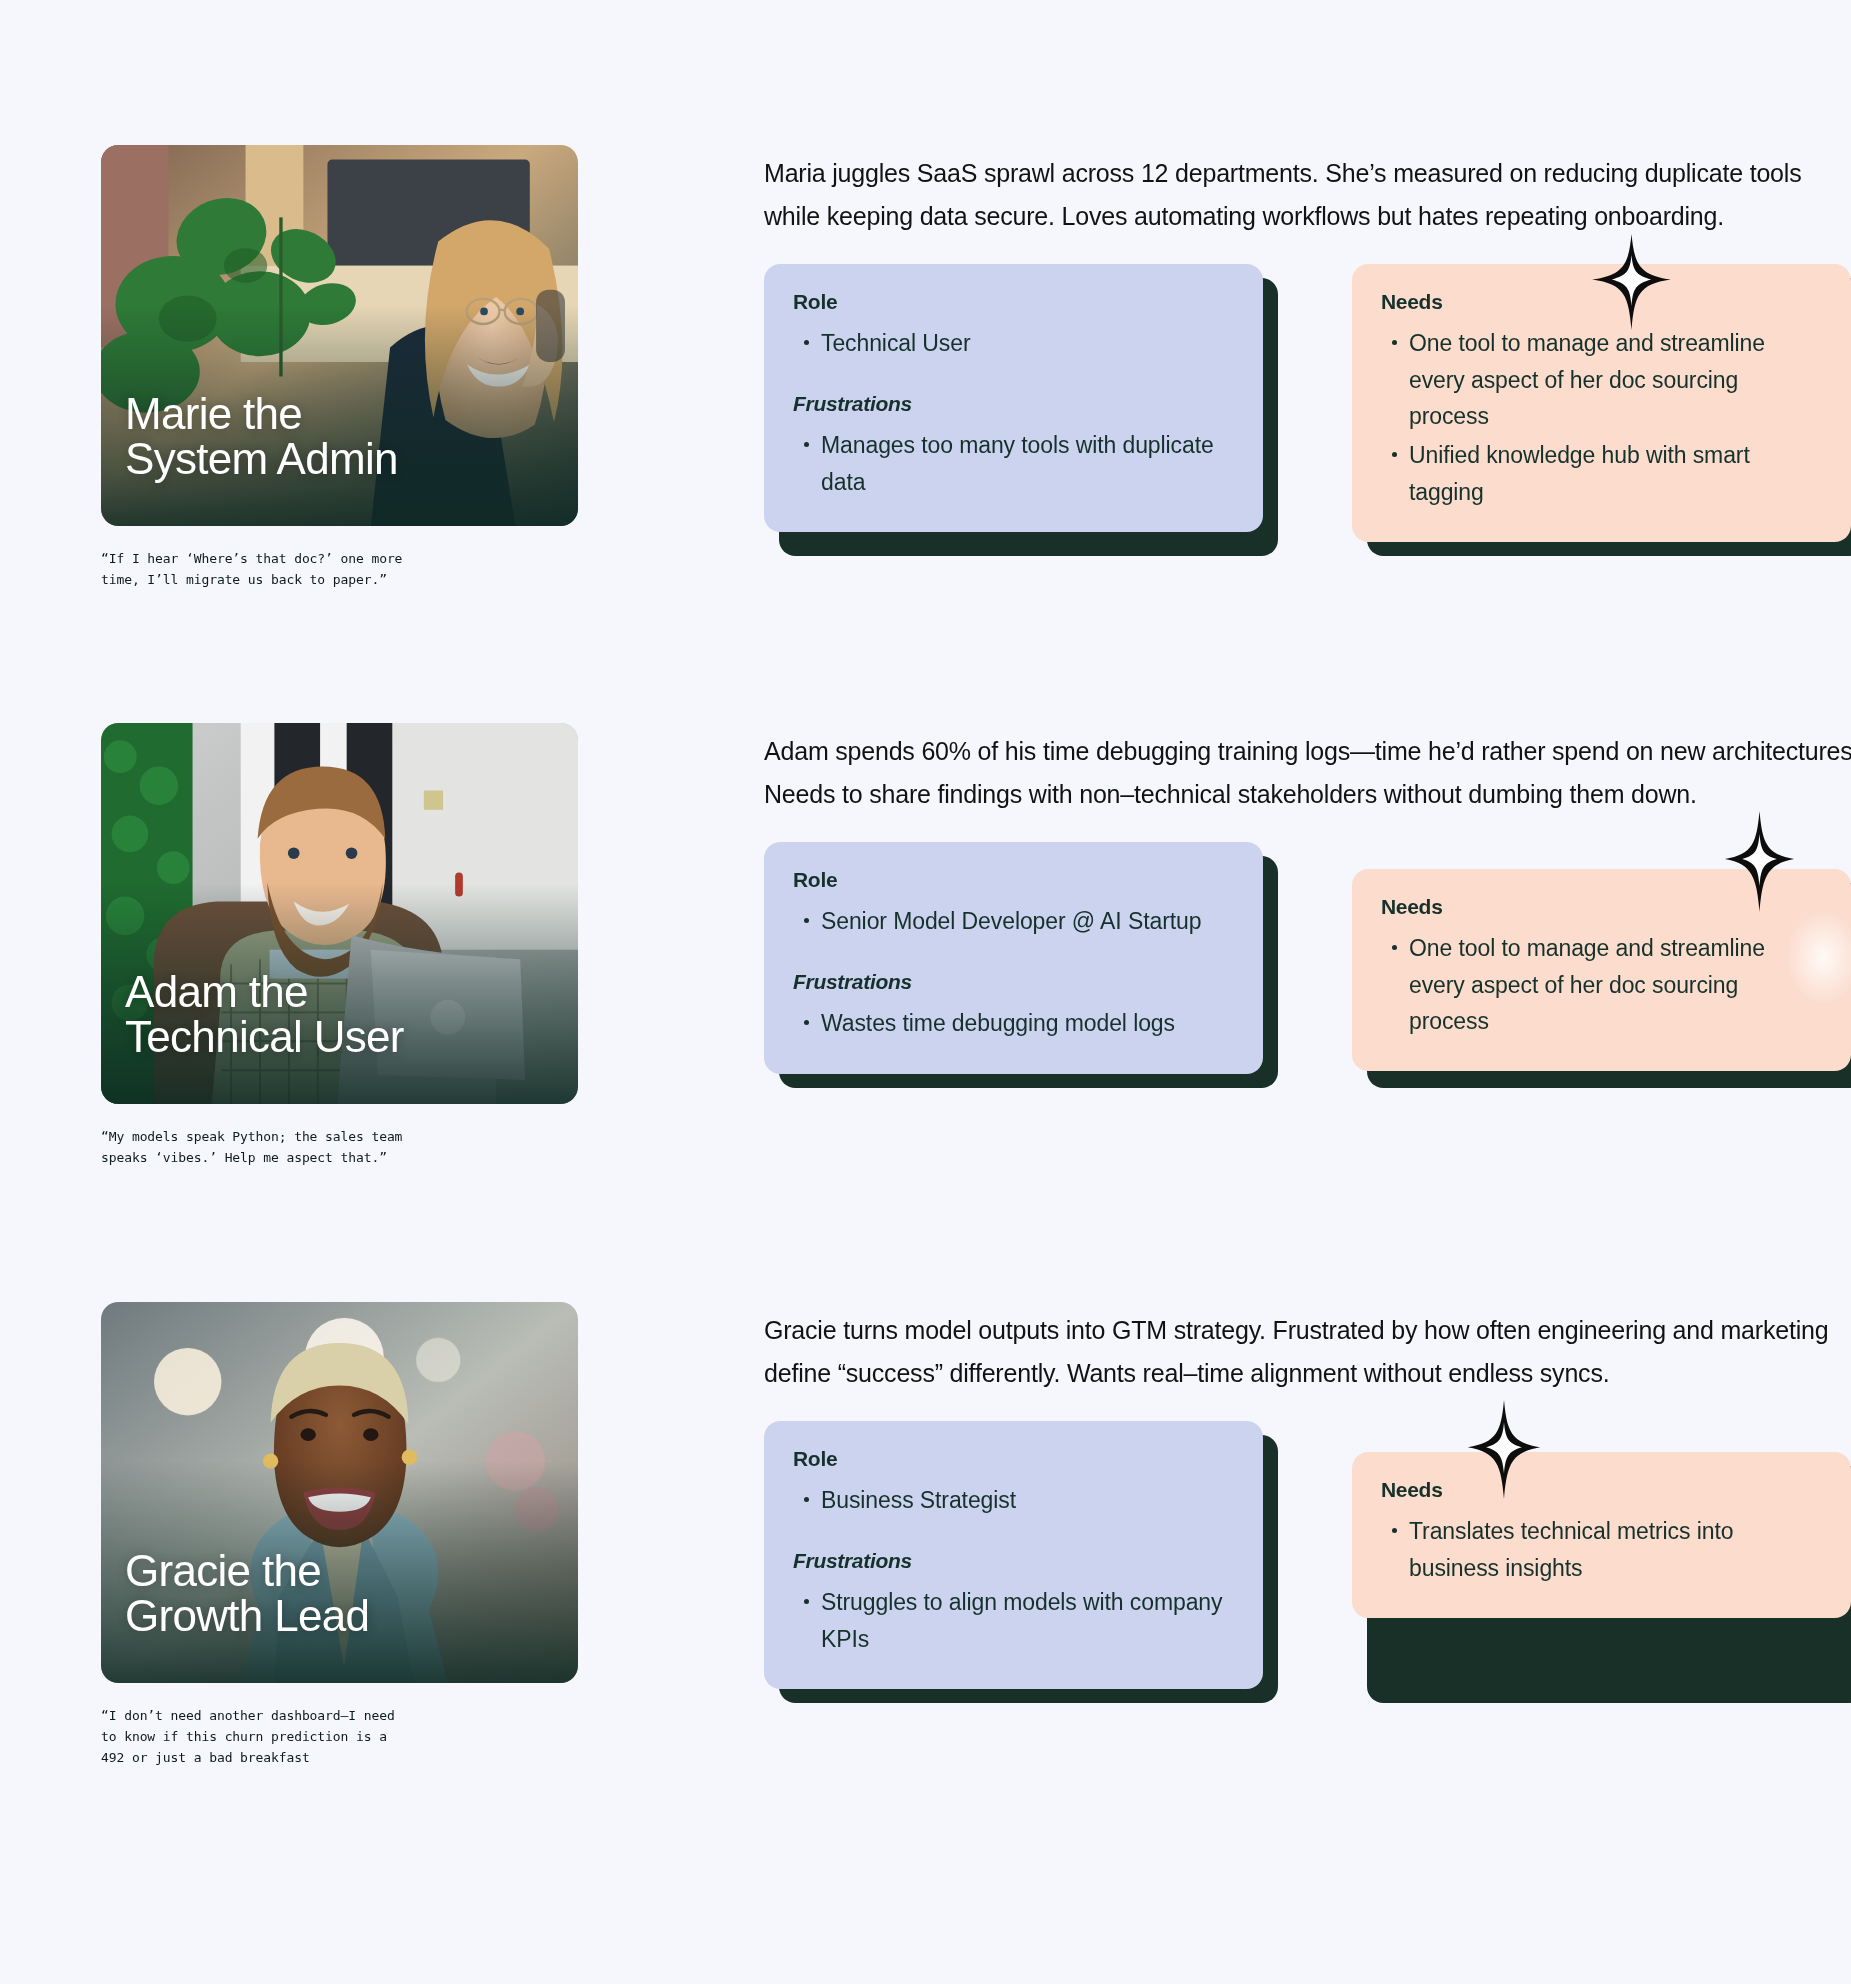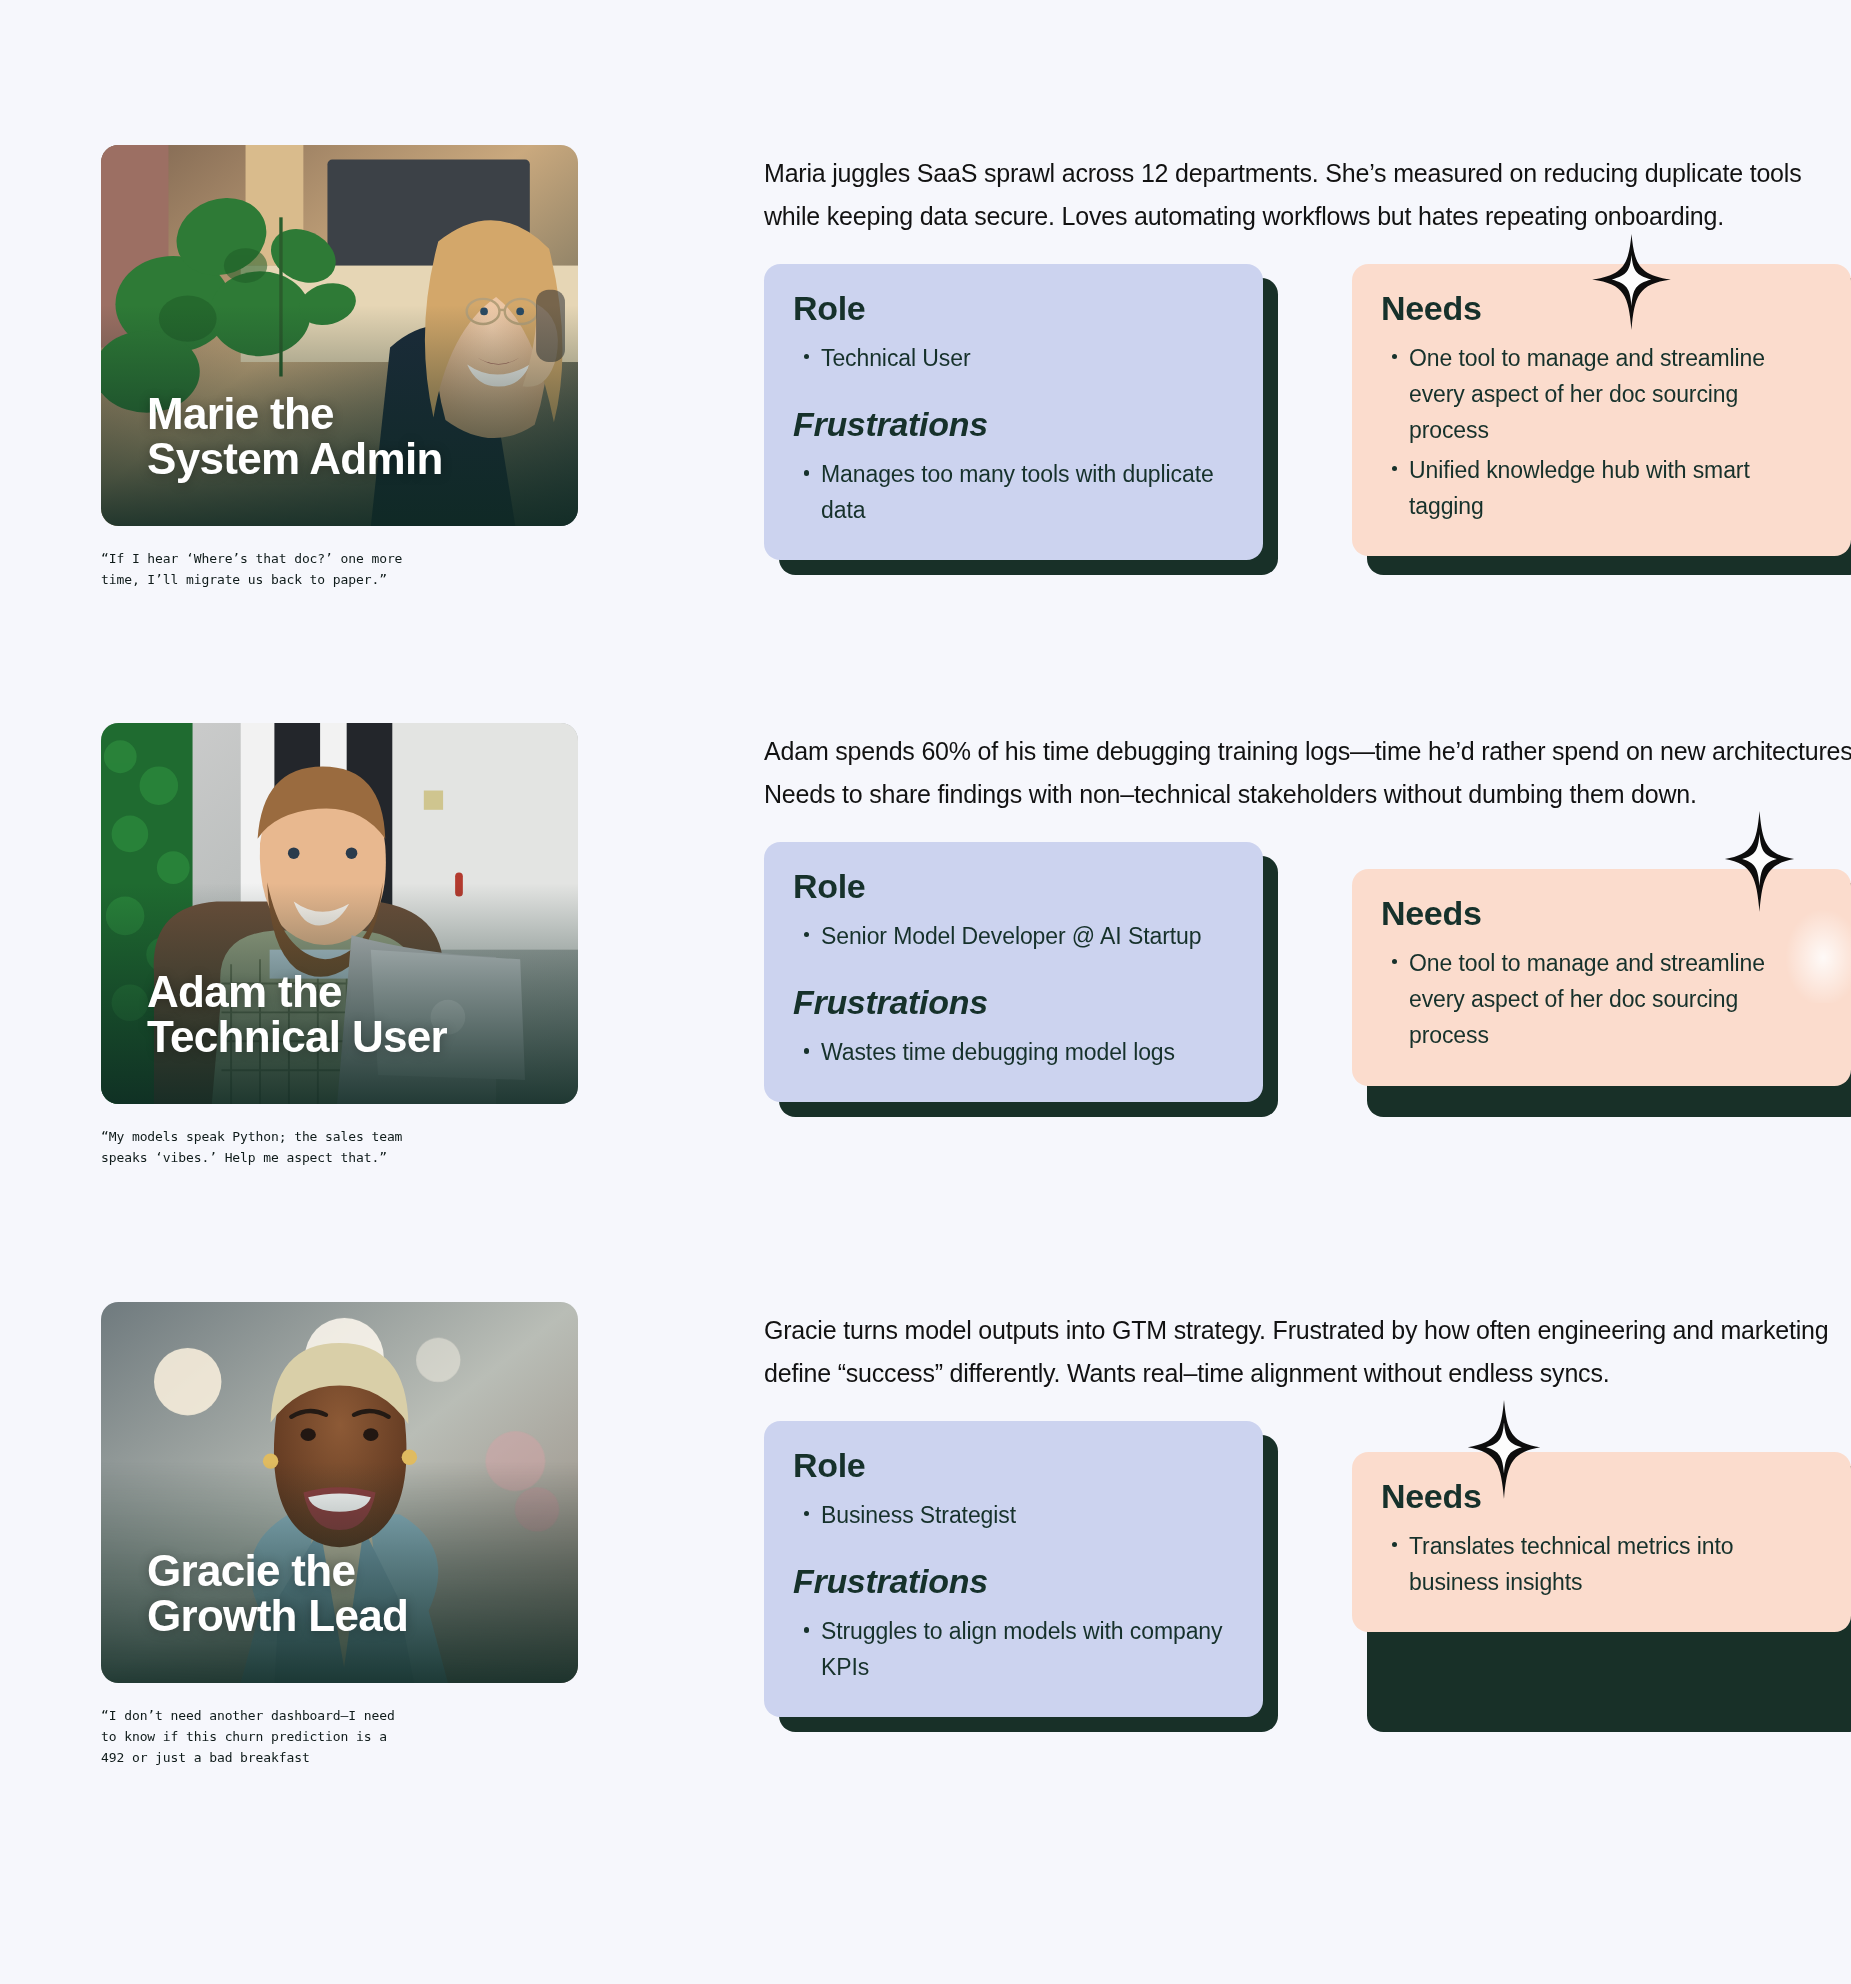--- a/index.html
+++ b/index.html
@@ -31,25 +31,25 @@
     width:477px;height:381px;
     border-radius:17.4px;
     overflow:hidden;
   }
   .photo-art{position:absolute;inset:0;}
   .photo-scrim{
     position:absolute;left:0;right:0;bottom:0;height:58%;
     background:linear-gradient(180deg,rgba(14,41,35,0) 0%,rgba(14,41,35,.42) 45%,rgba(14,41,35,.88) 100%);
   }
   .photo-name{
-    position:absolute;left:46px;right:19.3px;bottom:44px;
+    position:absolute;left:24px;right:19.3px;bottom:44px;
     color:#ffffff;
     font-size:44px;
     line-height:1.04;
-    font-weight:700;
+    font-weight:400;
     letter-spacing:-0.7px;
     text-shadow:0 1.4px 10.6px rgba(0,0,0,.30);
     white-space:pre-line;
   }
   .quote{
     margin-top:22px;
     width:504px;
     font-family:"DejaVu Sans Mono","Liberation Mono",monospace;
     font-size:13px;
     line-height:1.62;
@@ -93,21 +93,21 @@
     border-radius:16.4px;
     padding:26px 29px 29px 29px;
     box-sizing:border-box;
     width:499px;
   }
   .card.role{background:#ccd3ef;}
   .card.needs{background:#fbdccd;}
 
   .card h3{
     margin:0;
-    font-size:34px;
+    font-size:21px;
     font-weight:700;
     color:#16312b;
     letter-spacing:-0.3px;
     line-height:1.1;
   }
   .card h3.second{margin-top:30px;font-style:italic;}
 
   .card ul{
     margin:12.5px 0 0 0;
     padding:0 0 0 28px;

